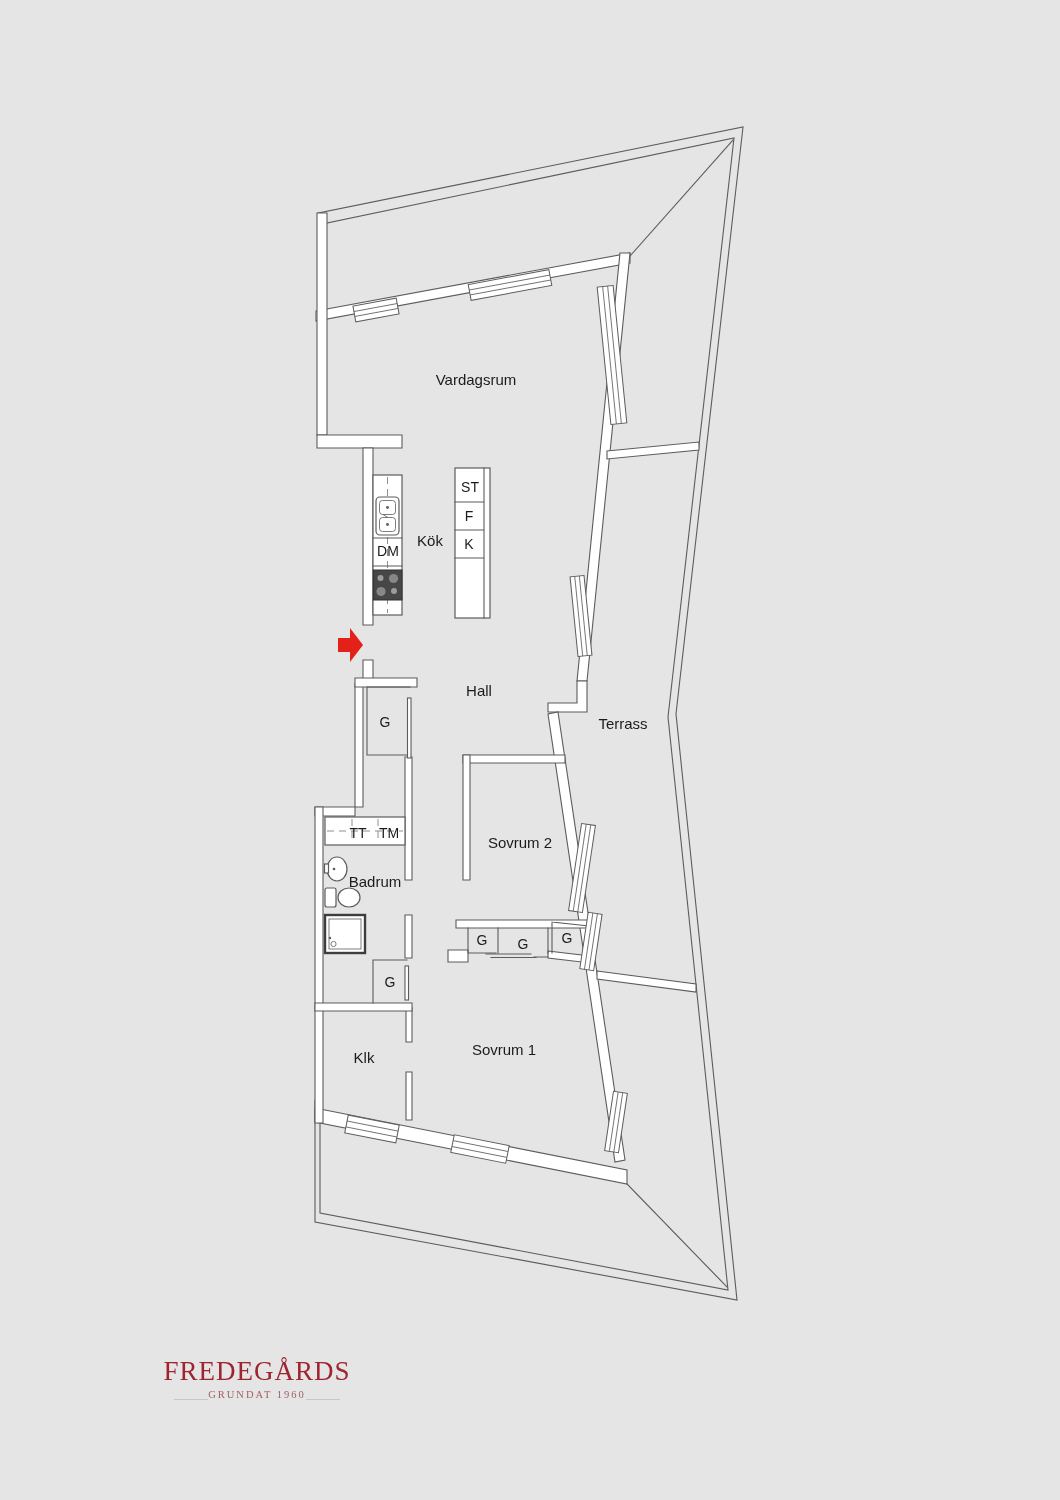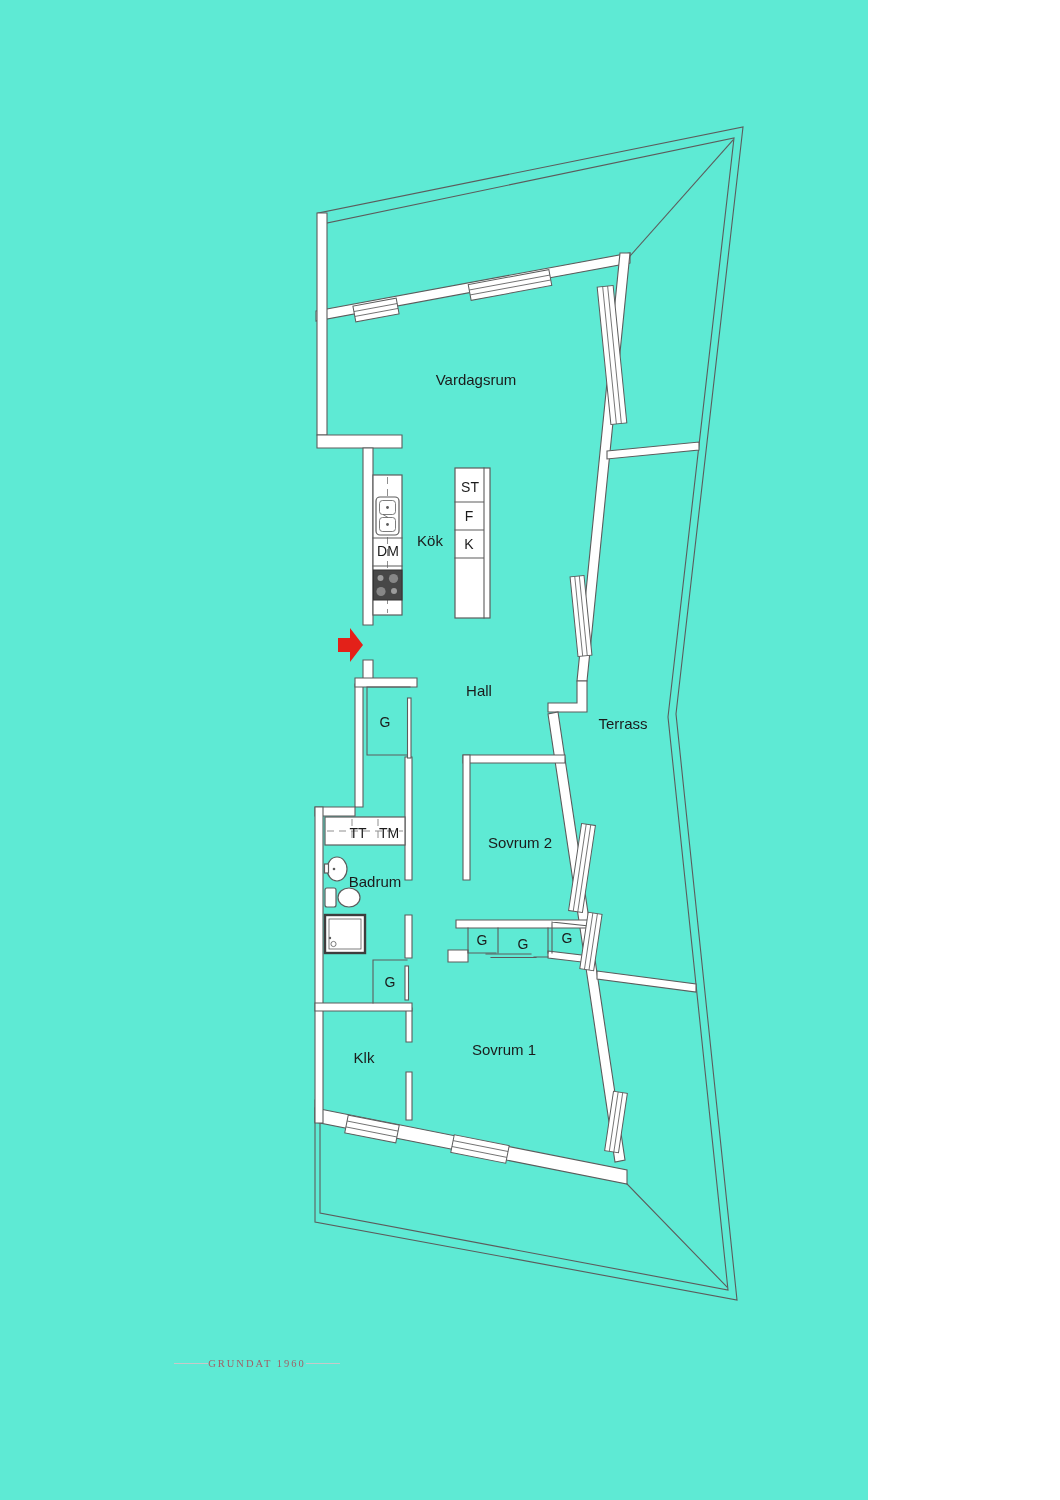--- a/index.html
+++ b/index.html
@@ -1,33 +1,33 @@
 <!DOCTYPE html>
 <html><head>
 <meta charset="utf-8">
 <style>
   html,body{margin:0;padding:0;background:#ffffff;}
-  .page{position:relative;width:868px;height:1500px;background:#5eead4;overflow:hidden;
+  .page{position:relative;width:1060px;height:1500px;background:#e5e5e5;overflow:hidden;
         font-family:"Liberation Sans",sans-serif;}
   svg{position:absolute;left:0;top:0;}
   .w{stroke:#5c5c5c;stroke-width:1.1;fill:none;stroke-linecap:square;}
   .band{fill:#ffffff;stroke:#5c5c5c;stroke-width:1.1;}
   .win{fill:#ffffff;stroke:#5c5c5c;stroke-width:1;}
   .winline{stroke:#5c5c5c;stroke-width:.8;fill:none;}
   .dash{stroke:#8f8f8f;stroke-width:1;stroke-dasharray:7 5;fill:none;}
   .fixture{fill:#ffffff;stroke:#5c5c5c;stroke-width:1.2;}
   .thick{fill:#ffffff;stroke:#3d3d3d;stroke-width:2.4;}
   text.room{font-size:15px;fill:#1b1b1b;text-anchor:middle;font-family:"Liberation Sans",sans-serif;}
   text.small{font-size:14px;fill:#1b1b1b;text-anchor:middle;font-family:"Liberation Sans",sans-serif;}
   .disclaimer{position:absolute;left:150px;top:1322px;width:860px;
               font-size:21px;letter-spacing:-0.2px;color:#111111;}
   .logo{position:absolute;left:152px;top:1356px;width:210px;text-align:center;}
   .logo-name{font-family:"Liberation Serif",serif;font-size:27px;letter-spacing:1px;
              color:#9e2430;white-space:nowrap;}
-  .logo-sub{display:flex;align-items:center;justify-content:center;margin-top:2px;}
+  .logo-sub{display:flex;align-items:flex-end;justify-content:center;margin-top:2px;}
   .logo-tagline{font-family:"Liberation Serif",serif;font-size:10.5px;letter-spacing:2px;
                 color:#a06167;white-space:nowrap;}
   .logo-rule{display:inline-block;width:34px;height:1px;background:#c8c8c8;}
 </style>
 </head>
 <body>
 
 <div class="page">
 
 <svg width="1060" height="1500" viewBox="0 0 1060 1500">
@@ -201,20 +201,21 @@
     <text class="small" x="470" y="492">ST</text>
     <text class="small" x="469" y="521">F</text>
     <text class="small" x="469" y="549">K</text>
     <text class="small" x="358" y="838">TT</text>
     <text class="small" x="389" y="838">TM</text>
   </g>
 </svg>
 
 
   <div class="logo">
+    <div class="logo-name">FREDEGÅRDS</div>
     <div class="logo-sub">
       <span class="logo-rule"></span>
       <span class="logo-tagline">GRUNDAT 1960</span>
       <span class="logo-rule"></span>
     </div>
   </div>
 
 </div>
 
 </body></html>

